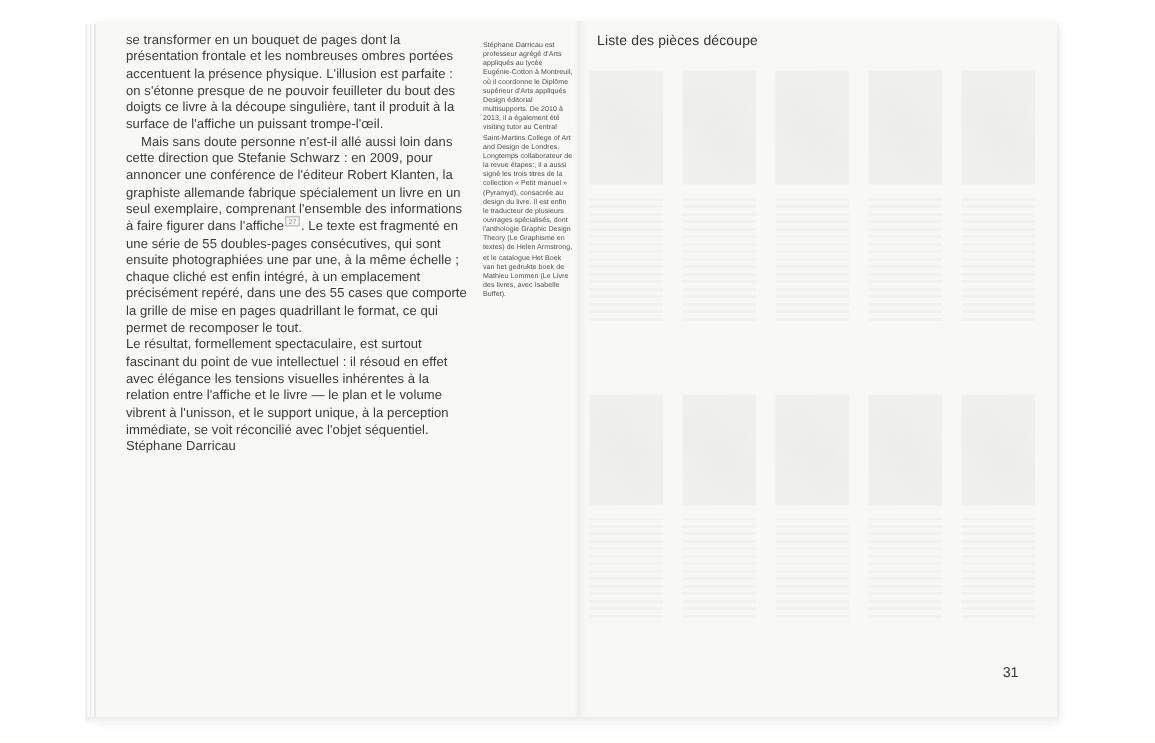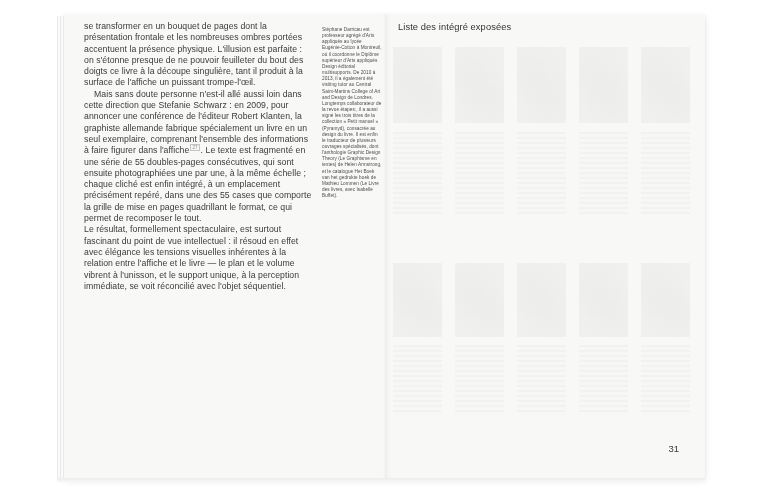--- a/index.html
+++ b/index.html
@@ -83,28 +83,29 @@
 
 <div class="book">
   <div class="page-stack-left"></div>
   <div class="page-stack-bottom"></div>
 
   <div class="page page-left">
     <div class="article">
       <p>se transformer en un bouquet de pages dont la présentation frontale et les nombreuses ombres portées accentuent la présence physique. L'illusion est parfaite : on s'étonne presque de ne pouvoir feuilleter du bout des doigts ce livre à la découpe singulière, tant il produit à la surface de l'affiche un puissant trompe-l'œil.</p>
       <p class="indent"><span>Mais sans doute personne n'est-il allé aussi loin dans cette direction que Stefanie Schwarz : en 2009, pour annoncer une conférence de l'éditeur Robert Klanten, la graphiste allemande fabrique spécialement un livre en un seul exemplaire, comprenant l'ensemble des informations à faire figurer dans l'affiche</span><sup class="fnmark">27</sup><span>. Le texte est fragmenté en une série de 55 doubles-pages consécutives, qui sont ensuite photographiées une par une, à la même échelle ; chaque cliché est enfin intégré, à un emplacement précisément repéré, dans une des 55 cases que comporte la grille de mise en pages quadrillant le format, ce qui permet de recomposer le tout.</span></p>
       <p>Le résultat, formellement spectaculaire, est surtout fascinant du point de vue intellectuel : il résoud en effet avec élégance les tensions visuelles inhérentes à la relation entre l'affiche et le livre — le plan et le volume vibrent à l'unisson, et le support unique, à la perception immédiate, se voit réconcilié avec l'objet séquentiel.</p>
+      <p class="signature">Stéphane Darricau</p>
     </div>
     <div class="margin-note">Stéphane Darricau est professeur agrégé d'Arts appliqués au lycée Eugénie-Cotton à Montreuil, où il coordonne le Diplôme supérieur d'Arts appliqués Design éditorial multisupports. De 2010 à 2013, il a également été visiting tutor au Central Saint-Martins College of Art and Design de Londres. Longtemps collaborateur de la revue étapes:, il a aussi signé les trois titres de la collection « Petit manuel » (Pyramyd), consacrée au design du livre. Il est enfin le traducteur de plusieurs ouvrages spécialisés, dont l'anthologie Graphic Design Theory (Le Graphisme en textes) de Helen Armstrong, et le catalogue Het Boek van het gedrukte boek de Mathieu Lommen (Le Livre des livres, avec Isabelle Buffet).</div>
   </div>
 
   <div class="gutter"></div>
 
   <div class="page page-right">
-    <div class="list-heading">Liste des intégré exposées</div>
+    <div class="list-heading">Liste des pièces découpe</div>
     <div class="ghost-row row-1">
         <div class="ghost image"></div>
         <div class="ghost image"></div>
         <div class="ghost image"></div>
         <div class="ghost image"></div>
         <div class="ghost image"></div>
       </div>
     <div class="ghost-row row-2">
         <div class="ghost text"></div>
         <div class="ghost text"></div>

